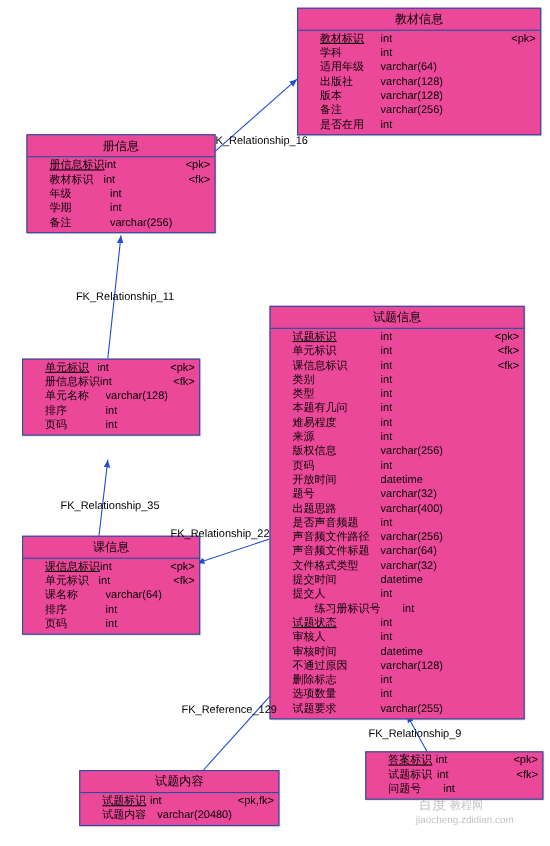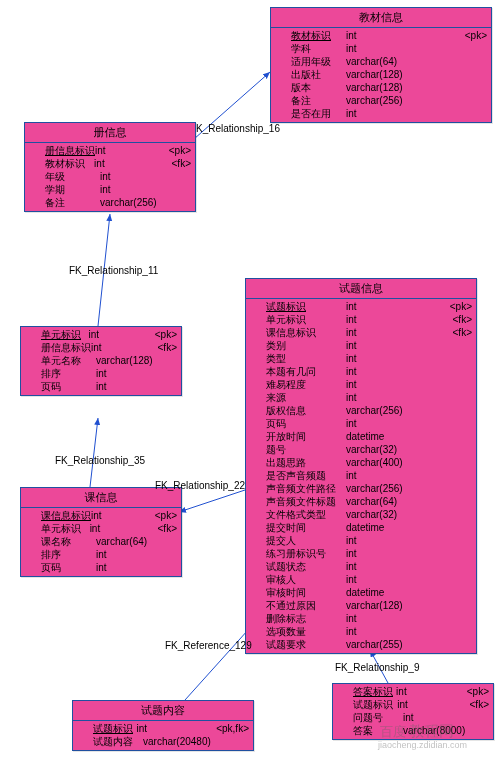--- a/index.html
+++ b/index.html
@@ -306,26 +306,26 @@
         <span class="col-name" style="width: 80px;">提交时间</span>
         <span class="col-type" style="width: 90px;">datetime</span>
         <span class="col-key"></span>
       </div>
       <div class="row">
         <span class="col-name" style="width: 80px;">提交人</span>
         <span class="col-type" style="width: 90px;">int</span>
         <span class="col-key"></span>
       </div>
       <div class="row">
-        <span class="col-name" style="width: 80px;">练习册标识号</span>
-        <span class="col-type" style="width: 90px;">int</span>
-        <span class="col-key"></span>
-      </div>
-      <div class="row">
-        <span class="col-name" style="width: 80px;">试题状态</span>
+        <span class="col-name" style="width: 80px; margin-left: 20px;">练习册标识号</span>
+        <span class="col-type" style="width: 90px;">int</span>
+        <span class="col-key"></span>
+      </div>
+      <div class="row">
+        <span class="col-name" style="width: 80px; text-decoration: underline;">试题状态</span>
         <span class="col-type" style="width: 90px;">int</span>
         <span class="col-key"></span>
       </div>
       <div class="row">
         <span class="col-name" style="width: 80px;">审核人</span>
         <span class="col-type" style="width: 90px;">int</span>
         <span class="col-key"></span>
       </div>
       <div class="row">
         <span class="col-name" style="width: 80px;">审核时间</span>
@@ -379,34 +379,29 @@
         <span class="col-key">&lt;pk&gt;</span>
       </div>
       <div class="row">
         <span class="col-name" style="width: 50px;">试题标识</span>
         <span class="col-type" style="width: 75px;">int</span>
         <span class="col-key">&lt;fk&gt;</span>
       </div>
       <div class="row">
         <span class="col-name" style="width: 50px;">问题号</span>
         <span class="col-type" style="width: 75px;">int</span>
-        <span class="col-key"></span>
-      </div>
-      <div class="row">
-        <span class="col-name" style="width: 50px;">答案</span>
-        <span class="col-type" style="width: 75px;">varchar(8000)</span>
         <span class="col-key"></span>
       </div>
     </div>
 </div>
 
 <div class="rel-label" style="left:196px; top:123px;">K_Relationship_16</div>
 <div class="rel-label" style="left:69px; top:265px;">FK_Relationship_11</div>
 <div class="rel-label" style="left:55px; top:455px;">FK_Relationship_35</div>
 <div class="rel-label" style="left:155px; top:480px;">FK_Relationship_22</div>
 <div class="rel-label" style="left:165px; top:640px;">FK_Reference_129</div>
 <div class="rel-label" style="left:335px; top:662px;">FK_Relationship_9</div>
 
 <div class="watermark" style="left:380px; top:722px;">
   <span style="font-size:13px;">百度</span>
-  <span style="font-size:15px;">教程网</span>
+  <span style="font-size:10px;">教程网</span>
 </div>
 <div class="watermark" style="left:378px; top:740px; font-size:9px;">jiaocheng.zdidian.com</div>
 
 </body></html>

